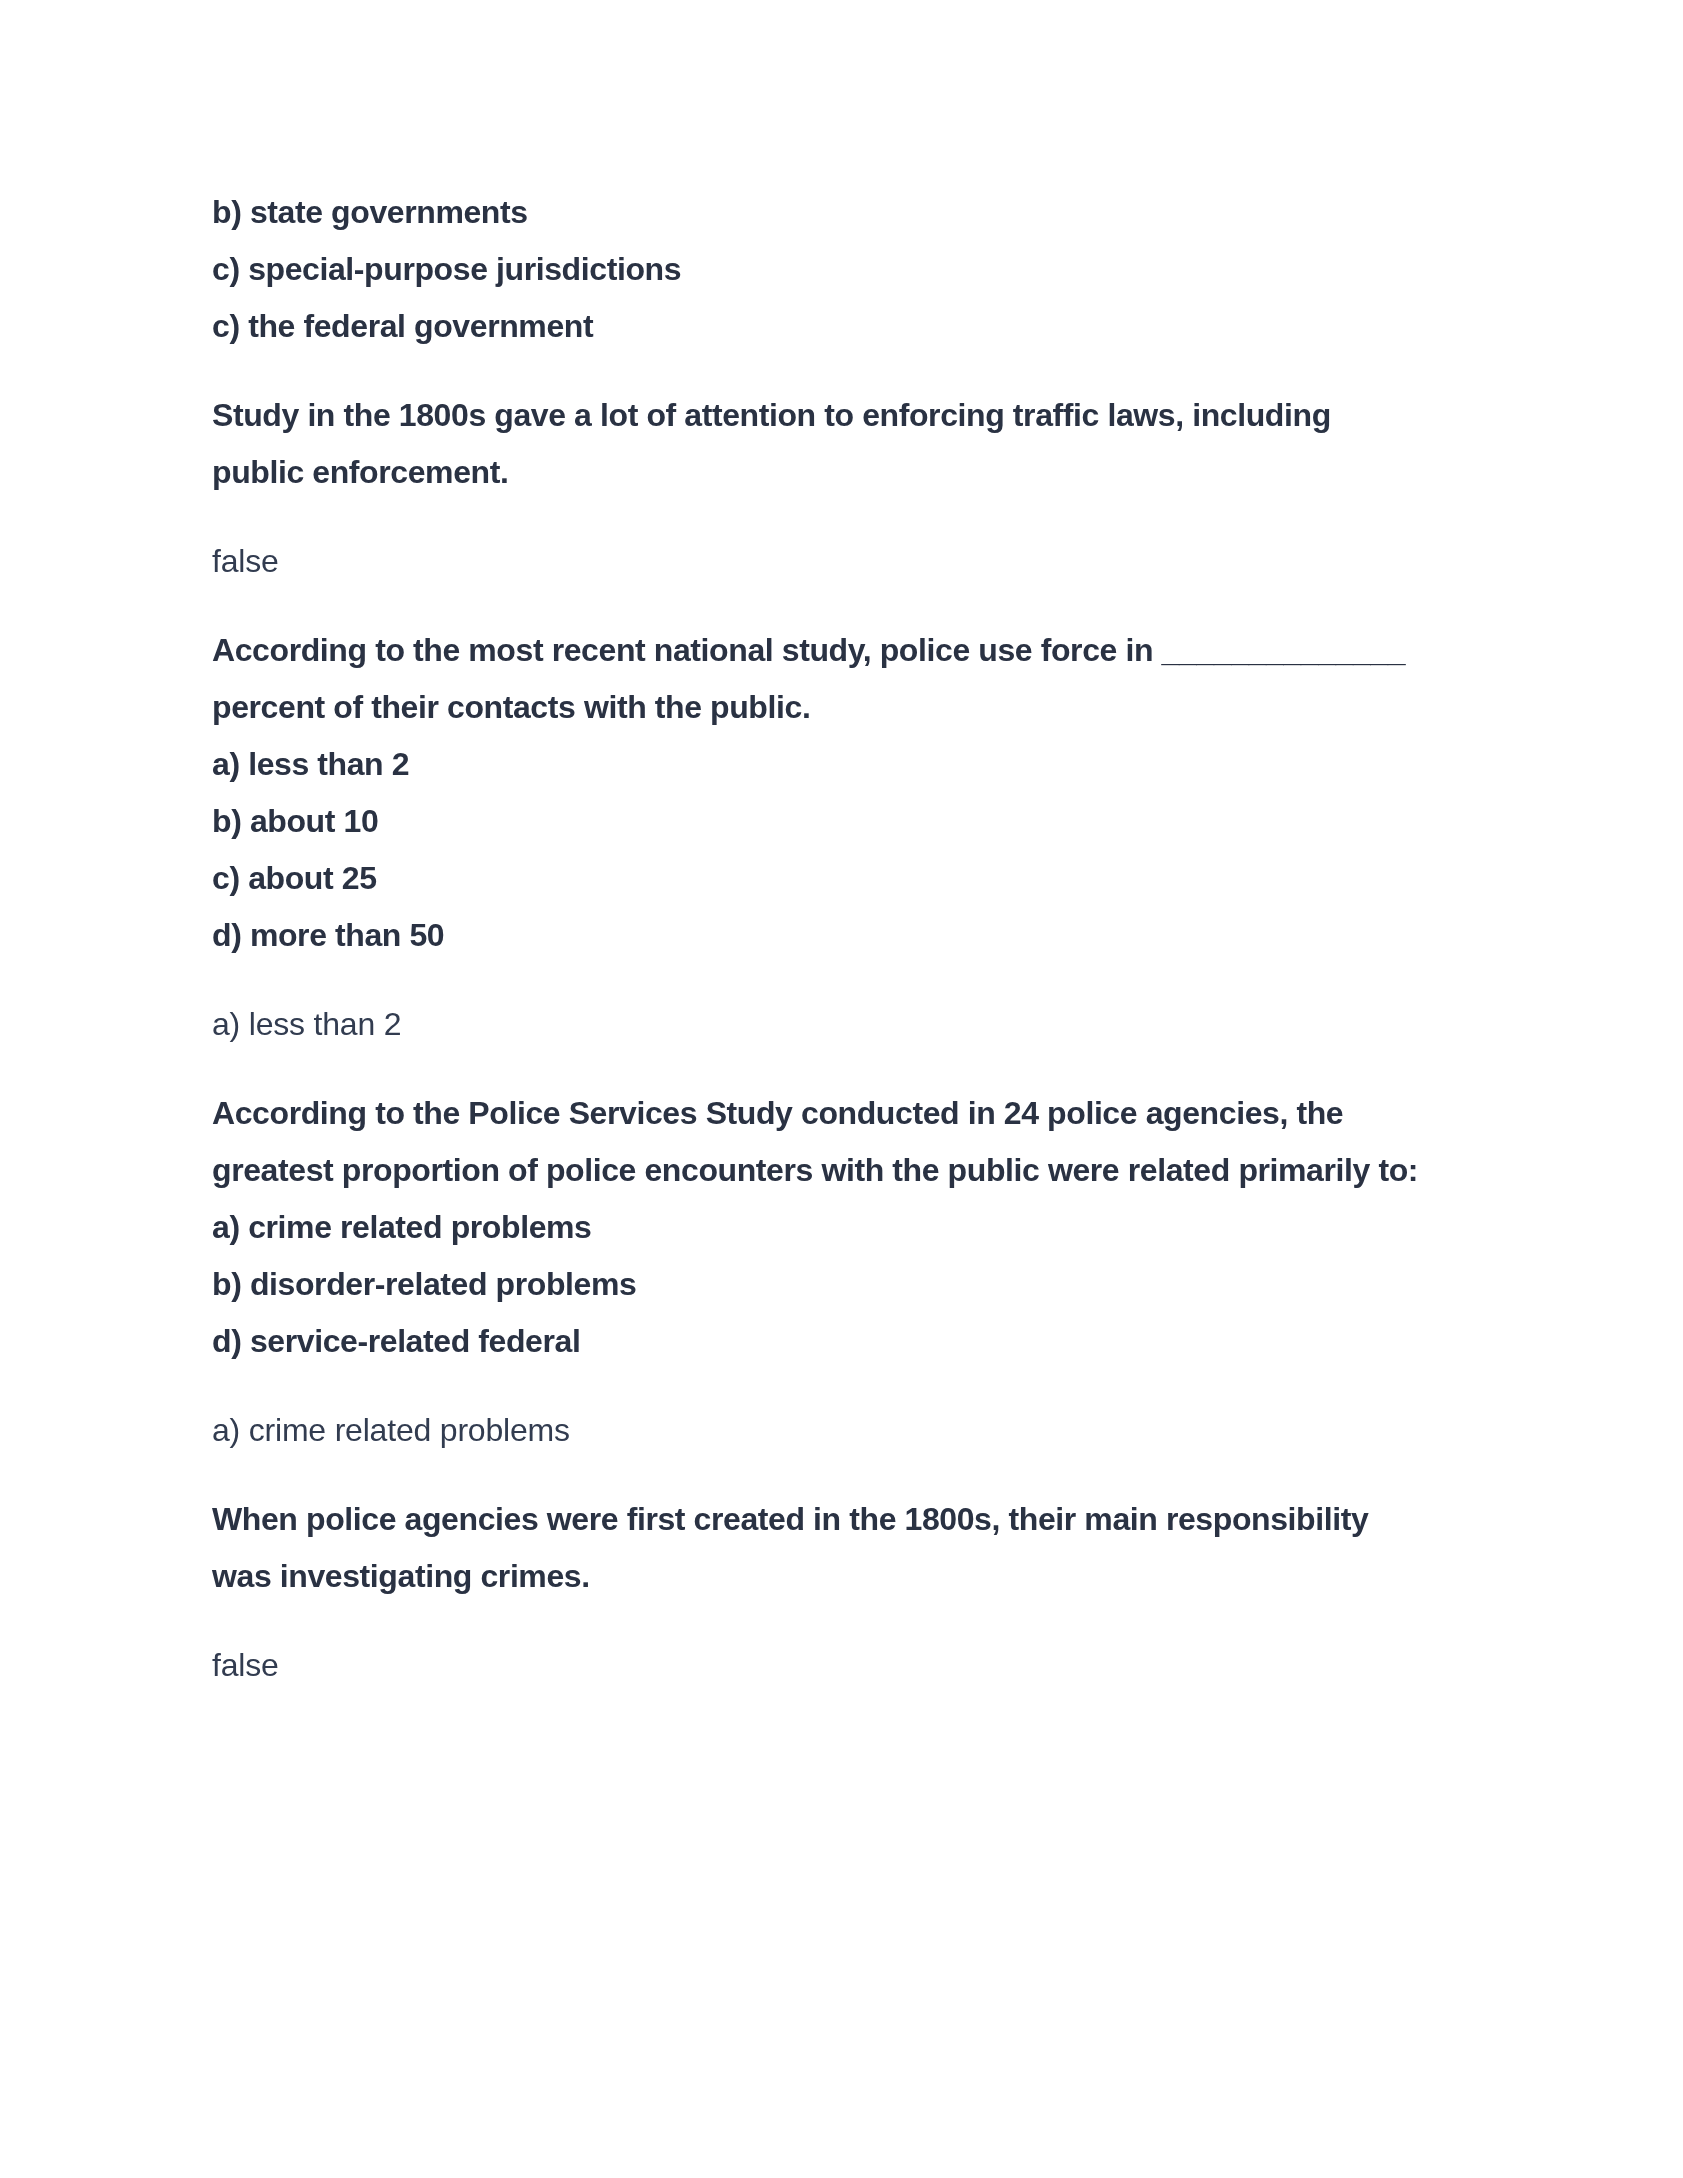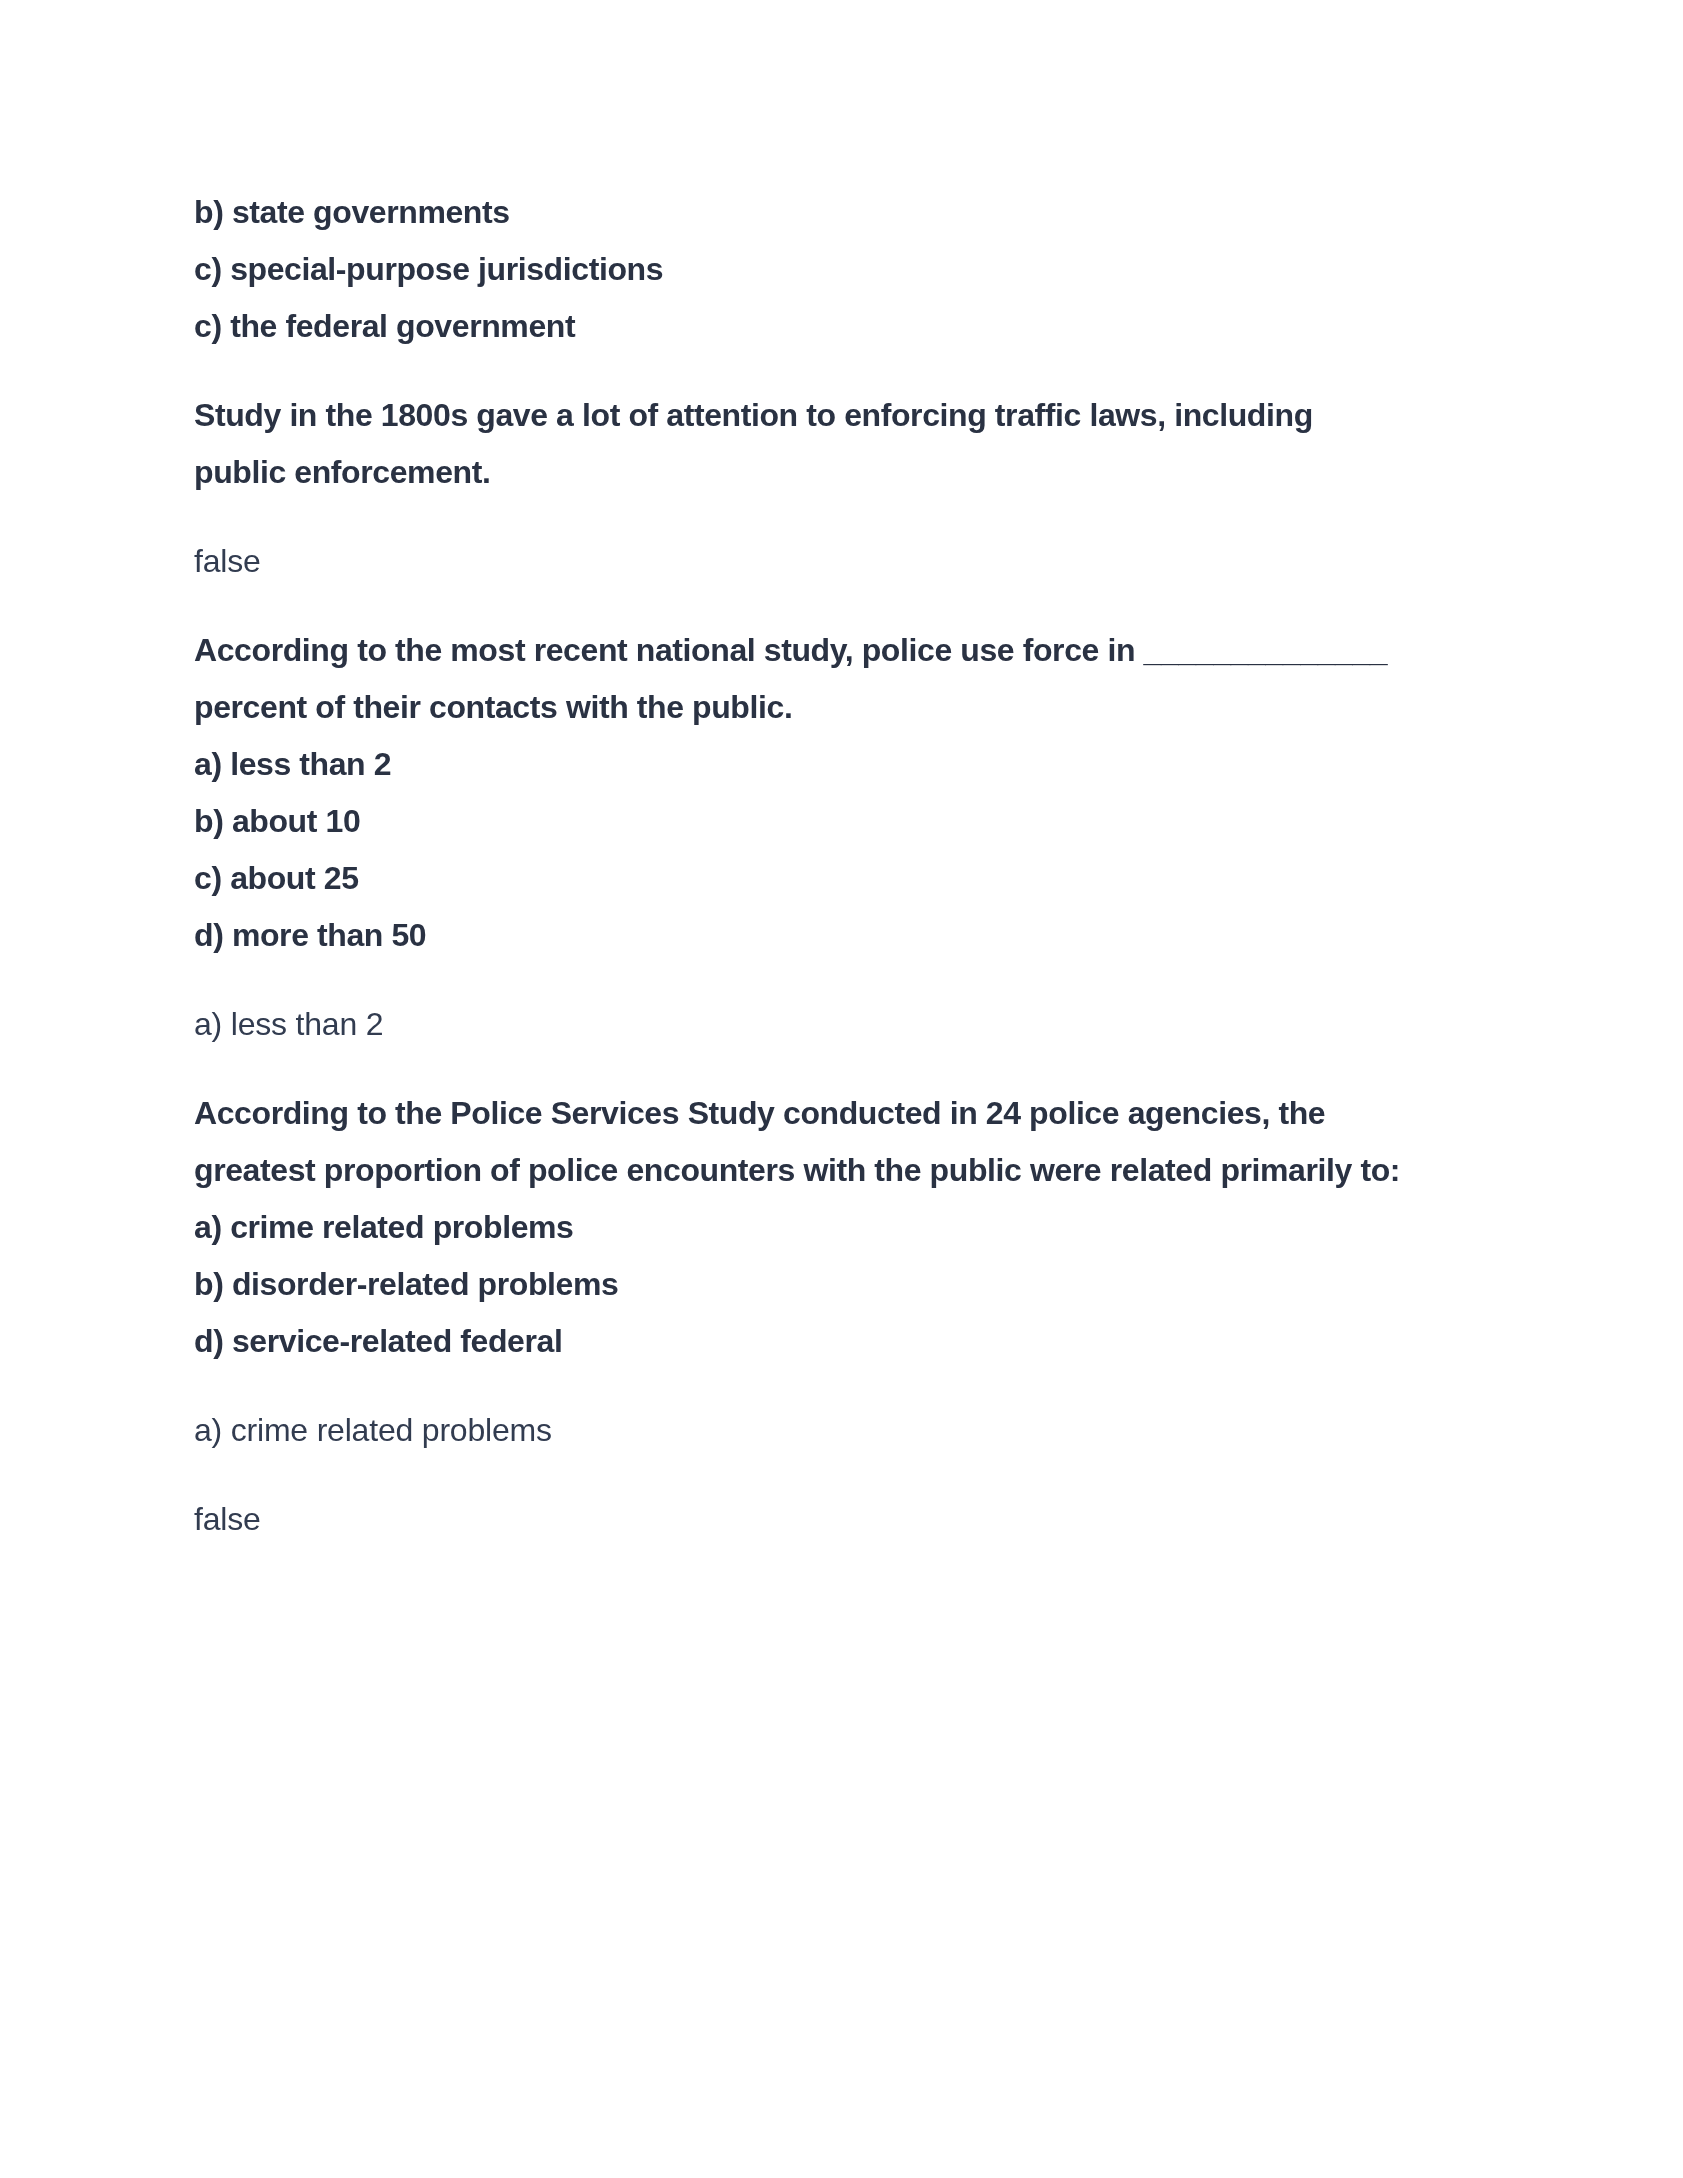--- a/index.html
+++ b/index.html
@@ -15,21 +15,21 @@
     overflow: hidden;
     font-family: "Liberation Sans", sans-serif;
   }
   .content {
     position: absolute;
     top: 184px;
     left: 194px;
     width: 1317px;
   }
   .block {
-    margin: 0 0 32px 0;
+    margin: 0 0 32px 18px;
   }
   .line {
     font-size: 32px;
     line-height: 57px;
     white-space: pre;
   }
   .q .line {
     font-weight: bold;
     color: #2a3243;
     letter-spacing: -0.4px;
@@ -80,20 +80,24 @@
       <div class="line">greatest proportion of police encounters with the public were related primarily to:</div>
       <div class="line">a) crime related problems</div>
       <div class="line">b) disorder-related problems</div>
       <div class="line">d) service-related federal</div>
     </div>
 
     <div class="block a">
       <div class="line">a) crime related problems</div>
     </div>
 
+    <div class="block q">
+      <div class="line">When police agencies were first created in the 1800s, their main responsibility</div>
+      <div class="line">was investigating crimes.</div>
+    </div>
 
     <div class="block a">
       <div class="line">false</div>
     </div>
 
   </div>
 </div>
 
 
 </body></html>

